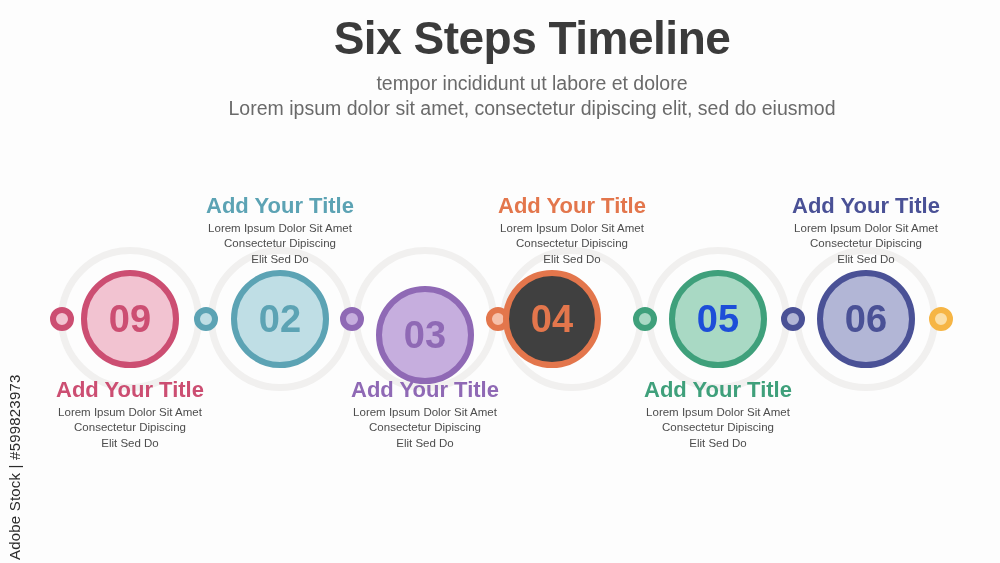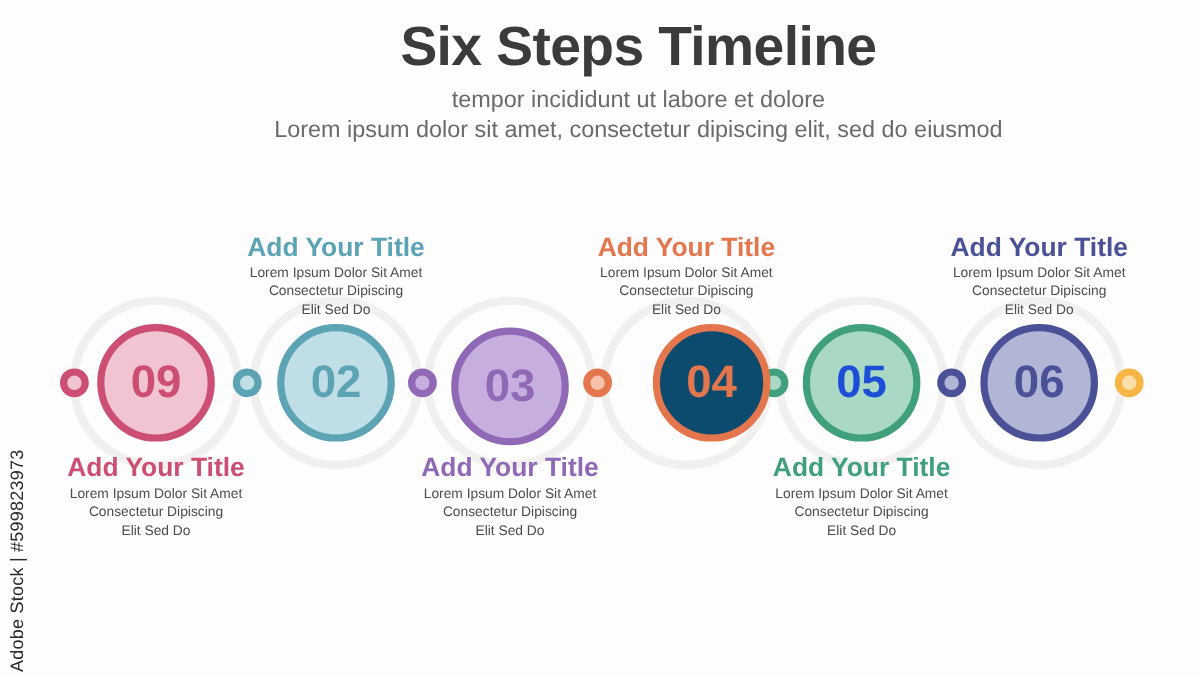--- a/index.html
+++ b/index.html
@@ -151,24 +151,24 @@
       <div class="dot" style="width: 24px; height: 24px; left: 486px; top: 307px; background: rgb(246, 192, 170); border: 6px solid rgb(227, 118, 76);"></div>
       <div class="dot" style="width: 24px; height: 24px; left: 633px; top: 307px; background: rgb(169, 217, 196); border: 6px solid rgb(63, 160, 123);"></div>
       <div class="dot" style="width: 24px; height: 24px; left: 781px; top: 307px; background: rgb(178, 182, 214); border: 6px solid rgb(74, 81, 150);"></div>
       <div class="dot" style="width: 24px; height: 24px; left: 929px; top: 307px; background: rgb(251, 223, 168); border: 6px solid rgb(246, 181, 69);"></div>
       <div class="step-circle" style="width: 98px; height: 98px; left: 81px; top: 270px; background: rgb(242, 195, 209); border: 6px solid rgb(204, 78, 114);">
         <span class="step-num" style="color: rgb(204, 78, 114);">09</span>
       </div>
       <div class="step-circle" style="width: 98px; height: 98px; left: 231px; top: 270px; background: rgb(191, 222, 229); border: 6px solid rgb(92, 163, 180);">
         <span class="step-num" style="color: rgb(92, 163, 180);">02</span>
       </div>
-      <div class="step-circle" style="width: 98px; height: 98px; left: 376px; top: 273px; background: rgb(198, 174, 222); border: 6px solid rgb(143, 105, 181);">
+      <div class="step-circle" style="width: 98px; height: 98px; left: 376px; top: 286px; background: rgb(198, 174, 222); border: 6px solid rgb(143, 105, 181);">
         <span class="step-num" style="color: rgb(143, 105, 181);">03</span>
       </div>
-      <div class="step-circle" style="width: 98px; height: 98px; left: 544px; top: 270px; background: #0c4a6e; border: 6px solid rgb(227, 118, 76);">
+      <div class="step-circle" style="width: 98px; height: 98px; left: 503px; top: 270px; background: #404040; border: 6px solid rgb(227, 118, 76);">
         <span class="step-num" style="color: rgb(227, 118, 76);">04</span>
       </div>
       <div class="step-circle" style="width: 98px; height: 98px; left: 669px; top: 270px; background: rgb(169, 217, 196); border: 6px solid rgb(63, 160, 123);">
         <span class="step-num" style="color: #1d4ed8;">05</span>
       </div>
       <div class="step-circle" style="width: 98px; height: 98px; left: 817px; top: 270px; background: rgb(178, 182, 214); border: 6px solid rgb(74, 81, 150);">
         <span class="step-num" style="color: rgb(74, 81, 150);">06</span>
       </div>
     </div>
 

